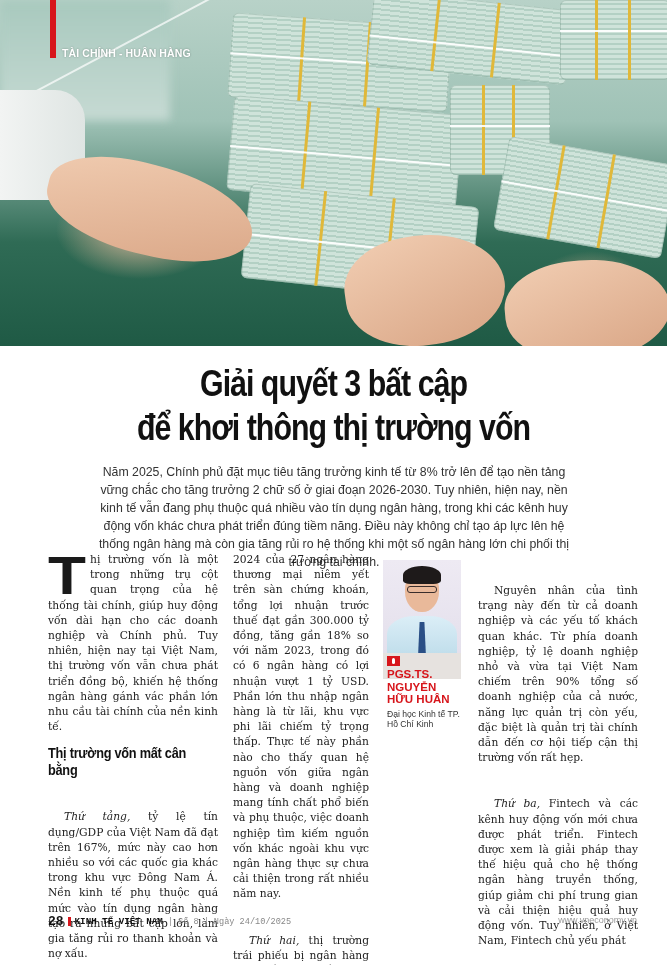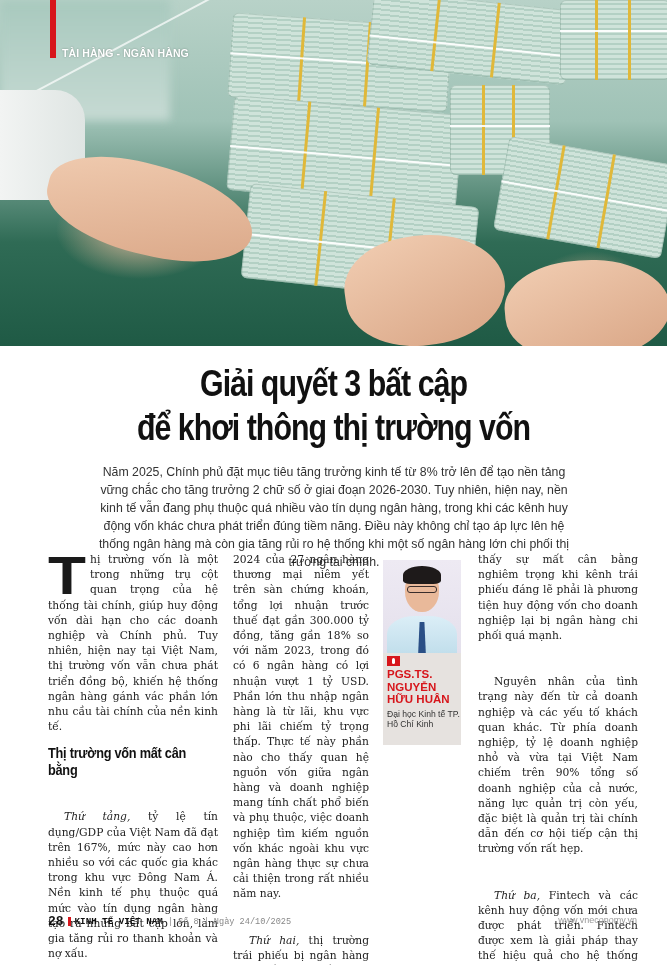--- a/index.html
+++ b/index.html
@@ -89,21 +89,21 @@
   }
   .subhead {
     font-family: "Liberation Sans", sans-serif; font-weight: bold; font-size: 15px;
     line-height: 17px; color: #111; margin: 10px 0 6px 0; text-align: left;
     transform: scaleX(0.85); transform-origin: left top; letter-spacing: -0.3px;
   }
   .col em { font-style: italic; }
 
   
   .author-box {
-    position: absolute; left: 383px; top: 560px; width: 78px; height: 185px;
+    position: absolute; left: 383px; top: 560px; width: 78px; height: 119px;
     background: #e6e2df;
   }
   .author-photo {
     width: 78px; height: 93px; position: relative; overflow: hidden;
     background: linear-gradient(180deg, #eeeaf3 0%, #e4e0ec 100%);
   }
   .author-photo .head {
     position: absolute; left: 22px; top: 10px; width: 34px; height: 42px;
     border-radius: 46% 46% 48% 48%; background: #e9b99a;
   }
@@ -180,21 +180,21 @@
     <div class="band" style="top:50px;"></div>
   </div>
   <div class="glass"></div>
   <div class="sleeve"></div>
   <div class="hand" style="left:45px; top:165px; width:210px; height:90px; transform:rotate(14deg);"></div>
   <div class="hand" style="left:345px; top:235px; width:160px; height:110px; transform:rotate(-8deg);"></div>
   <div class="hand" style="left:505px; top:260px; width:165px; height:100px; transform:rotate(-5deg);"></div>
 </div>
 
 <div class="section-tag"></div>
-<div class="section-label">TÀI HÀNG - NGÂN HÀNG</div>
+<div class="section-label">TÀI CHÍNH - HUÂN HÀNG</div>
 
 <h1 class="headline">
   <span>Giải quyết 3 bất cập</span>
   <span>để khơi thông thị trường vốn</span>
 </h1>
 
 <p class="lead">Năm 2025, Chính phủ đặt mục tiêu tăng trưởng kinh tế từ 8% trở lên để tạo nền tảng vững chắc cho tăng trưởng 2 chữ số ở giai đoạn 2026-2030. Tuy nhiên, hiện nay, nền kinh tế vẫn đang phụ thuộc quá nhiều vào tín dụng ngân hàng, trong khi các kênh huy động vốn khác chưa phát triển đúng tiềm năng. Điều này không chỉ tạo áp lực lên hệ thống ngân hàng mà còn gia tăng rủi ro hệ thống khi một số ngân hàng lớn chi phối thị trường tài chính.</p>
 
 <div class="col col1">
   <p>
@@ -216,21 +216,20 @@
     <div class="head"></div>
     <div class="hair"></div>
     <div class="glasses"></div>
   </div>
   <div class="author-icon"></div>
   <div class="author-name">PGS.TS. NGUYỄN HỮU HUÂN</div>
   <div class="author-aff">Đại học Kinh tế TP. Hồ Chí Kinh</div>
 </div>
 
 <div class="col col3">
-  <p>thấy sự mất cân bằng nghiêm trọng khi kênh trái phiếu đáng lẽ phải là phương tiện huy động vốn cho doanh nghiệp lại bị ngân hàng chi phối quá mạnh.</p>
   <p class="ind">Nguyên nhân của tình trạng này đến từ cả doanh nghiệp và các yếu tố khách quan khác. Từ phía doanh nghiệp, tỷ lệ doanh nghiệp nhỏ và vừa tại Việt Nam chiếm trên 90% tổng số doanh nghiệp của cả nước, năng lực quản trị còn yếu, đặc biệt là quản trị tài chính dẫn đến cơ hội tiếp cận thị trường vốn rất hẹp.</p>
   <p class="ind"><em>Thứ ba,</em><span> Fintech và các kênh huy động vốn mới chưa được phát triển. Fintech được xem là giải pháp thay thế hiệu quả cho hệ thống ngân hàng truyền thống, giúp giảm chi phí trung gian và cải thiện hiệu quả huy động vốn. Tuy nhiên, ở Việt Nam, Fintech chủ yếu phát</span></p>
 </div>
 
 <div class="footer">
   <span class="page-num">28</span>
   <span class="mark"></span>
   <span class="mag">KINH TẾ VIỆT NAM</span>
   <span class="sep">|</span>
   <span>Số 8</span>

